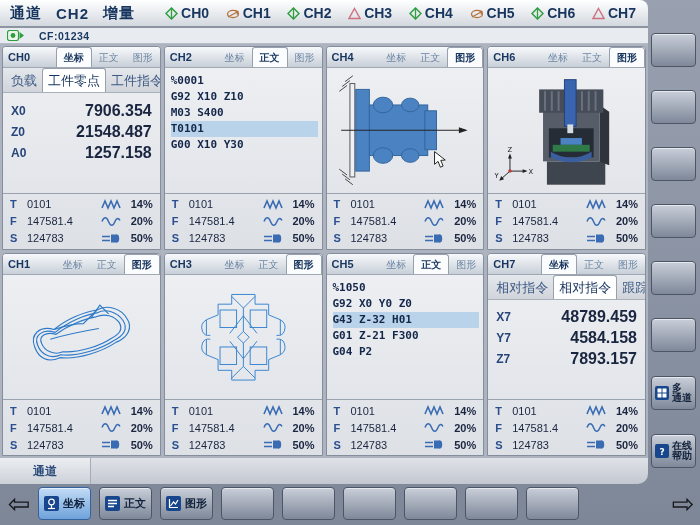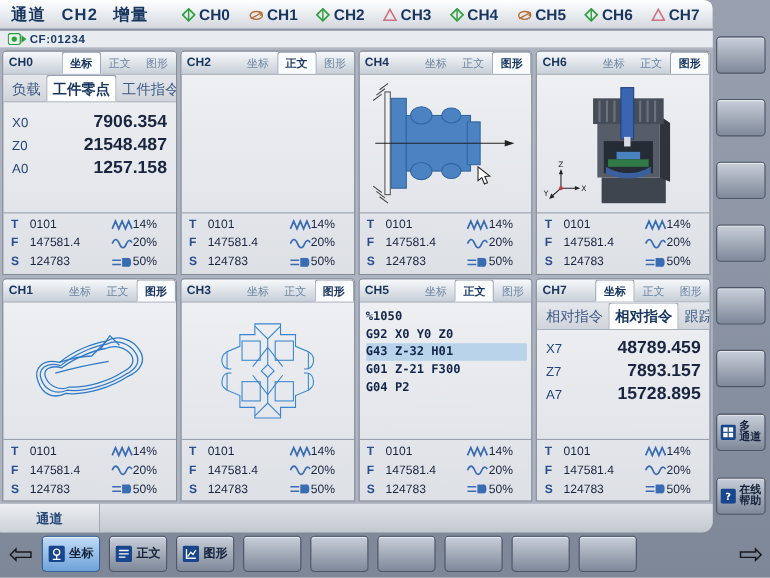--- a/index.html
+++ b/index.html
@@ -9,57 +9,57 @@
   
   .titlebar{position:absolute;left:0;top:0;width:648px;height:28px;box-sizing:border-box;
        background:linear-gradient(#ffffff,#d3d8df);border-bottom:2px solid #8d95a2;
        border-radius:0 8px 0 0;display:flex;align-items:center;padding:0 12px 0 10px}
   .tb-text{font-size:15px;font-weight:bold;color:#17355e;margin-right:14px;letter-spacing:1px}
   .tb-channels{display:flex;flex:1;justify-content:space-between;margin-left:16px}
   .chan{display:flex;align-items:center;gap:3px;font-size:14px;font-weight:bold;color:#17355e}
   
   .infobar{position:absolute;left:0;top:28px;width:648px;height:16px;box-sizing:border-box;
        background:#e8ebef;border-bottom:1px solid #b6bcc6;display:flex;align-items:center;
-       padding:0 7px;gap:3px}
+       padding:0 7px;gap:15px}
   .cf-text{font-size:10.5px;font-weight:bold;color:#1c3a66;letter-spacing:.5px}
   
   .grid{position:absolute;left:0;top:44px;width:648px;height:414px;box-sizing:border-box;
        display:grid;grid-template-columns:repeat(4,1fr);grid-template-rows:1fr 1fr;
        gap:3px;padding:2px 2px;background:#aeb4bf}
   .panel{background:linear-gradient(#eff1f4,#dde0e5);border:1px solid #858e9c;
        border-radius:4px 4px 0 0;display:flex;flex-direction:column;overflow:hidden;min-height:0}
   .phead{flex:0 0 19px;display:flex;align-items:flex-end;
        background:linear-gradient(#f7f9fb,#c8cfd8);border-bottom:1px solid #a0a8b4;padding-left:5px}
   .chname{font-size:11px;font-weight:bold;color:#17355e;align-self:center;margin-right:auto}
   .tab{font-size:10px;padding:3px 7px 2px;color:#6a84a2}
   .tab.on{background:#fbfcfe;color:#17355e;font-weight:bold;border:1px solid #98a0ae;
        border-bottom:none;border-radius:3px 3px 0 0}
   .subtabs{flex:0 0 17px;display:flex;align-items:flex-end;
        background:linear-gradient(#e4e7eb,#d1d5db);border-bottom:1px solid #a8b0ba;padding-left:3px}
   .stab{font-size:13px;padding:3px 5px 2px;color:#3d5a85;white-space:nowrap}
-  .stab.on{background:#ffffff;font-weight:bold;color:#17355e;border:1px solid #98a0ae;
+  .stab.on{background:#ffffff;font-weight:normal;color:#17355e;border:1px solid #98a0ae;
        border-bottom:none;border-radius:3px 3px 0 0}
   .starrows{margin-left:auto;font-size:8px;color:#4a6a9a;padding:0 3px 3px}
   .axes{padding:7px 8px 0 8px}
   .axrow{display:flex;height:21px;align-items:center}
-  .axl{font-size:12px;font-weight:normal;color:#27457a}
+  .axl{font-size:12px;font-weight:bold;color:#27457a}
   .axv{margin-left:auto;font-size:16px;font-weight:bold;color:#1a2540}
   .gcode{flex:1;padding:5px 0 0 6px;font-family:"DejaVu Sans Mono",monospace;
        font-size:11px;font-weight:bold;color:#13264a;min-height:0}
   .gline{height:16px;line-height:16px;white-space:pre}
   .gline.hl{background:#b9d4ea;margin-right:4px}
   .gfx{flex:1;position:relative;min-height:0}
   .gfx svg{position:absolute;left:0;top:0;width:100%;height:100%}
   .tfs{margin-top:auto;flex:0 0 53px;border-top:1px solid #99a1ad;
        display:flex;flex-direction:column;justify-content:space-evenly;padding:1px 7px}
   .trow{display:flex;align-items:center;height:15px}
   .tlab{width:17px;font-size:11px;font-weight:bold;color:#2a4f8f}
   .tval{font-size:11px;font-weight:normal;color:#1a2540}
   .ticon{margin-left:auto;display:flex;align-items:center}
-  .tpct{width:32px;font-size:11px;font-weight:normal;color:#1a2540}
+  .tpct{width:32px;text-align:right;font-size:11px;font-weight:bold;color:#1a2540}
   
   .statusbar{position:absolute;left:0;top:458px;width:648px;height:26px;box-sizing:border-box;
        background:linear-gradient(#dfe2e7,#c3c8d0);border-radius:0 0 10px 0;display:flex;align-items:stretch}
   .status-tab{width:90px;display:flex;align-items:center;justify-content:center;
        font-size:12px;font-weight:bold;color:#2a4a7a;border-right:1px solid #a6acb6;
        background:linear-gradient(#eceef2,#ccd1d8);border-radius:0 0 0 2px}
   
   .bottombar{position:absolute;left:0;top:484px;width:700px;height:41px}
   .navarrow{position:absolute;top:2px;font-size:27px;line-height:36px;color:#15161a;width:30px;text-align:center}
   .skeys{position:absolute;left:38px;top:3px;display:flex;gap:8px}
@@ -214,20 +214,27 @@
         </div>
     </div>
   </div>
 
   <div class="panel">
     <div class="phead">
       <span class="chname">CH2</span>
       <span class="tab">坐标</span>
       <span class="tab on">正文</span>
       <span class="tab">图形</span>
+    </div>
+    <div class="gcode">
+      <div class="gline">%0001</div>
+      <div class="gline">G92 X10 Z10</div>
+      <div class="gline">M03 S400</div>
+      <div class="gline hl">T0101</div>
+      <div class="gline">G00 X10 Y30</div>
     </div>
     <div class="tfs">
       <div class="trow">
           <span class="tlab">T</span>
           <span class="tval">0101</span>
           <span class="ticon">
             <svg width="20" height="11" viewBox="0 0 20 11">
               <polyline points="1,9 4,2 7,9 10,2 13,9 16,2 19,9" fill="none" stroke="#3a6cb4" stroke-width="1.6"></polyline>
             </svg>
           </span>
@@ -588,26 +595,26 @@
       <span class="stab on">相对指令</span>
       <span class="stab">跟踪误差</span>
       <span class="starrows">◂▸</span>
     </div>
     <div class="axes">
       <div class="axrow">
           <span class="axl">X7</span>
           <span class="axv">48789.459</span>
         </div>
       <div class="axrow">
+          <span class="axl">Y7</span>
+          <span class="axv">4584.158</span>
+        </div>
+      <div class="axrow">
           <span class="axl">Z7</span>
           <span class="axv">7893.157</span>
-        </div>
-      <div class="axrow">
-          <span class="axl">A7</span>
-          <span class="axv">15728.895</span>
         </div>
     </div>
     <div class="tfs">
       <div class="trow">
           <span class="tlab">T</span>
           <span class="tval">0101</span>
           <span class="ticon">
             <svg width="20" height="11" viewBox="0 0 20 11">
               <polyline points="1,9 4,2 7,9 10,2 13,9 16,2 19,9" fill="none" stroke="#3a6cb4" stroke-width="1.6"></polyline>
             </svg>

